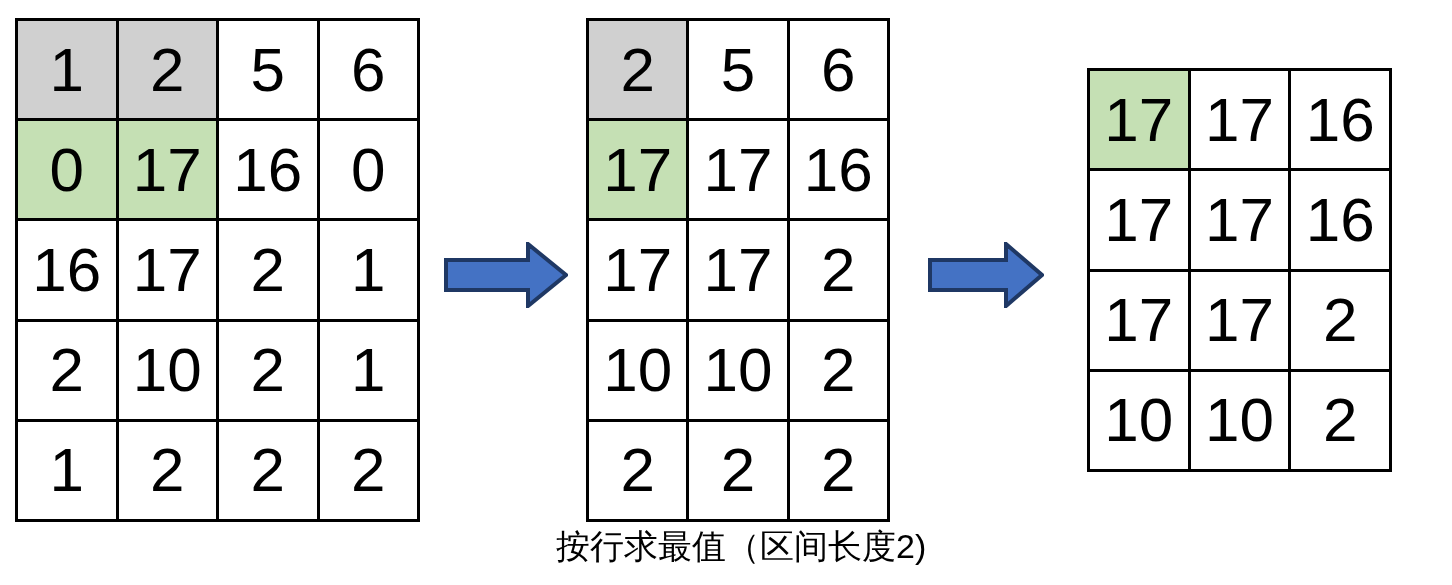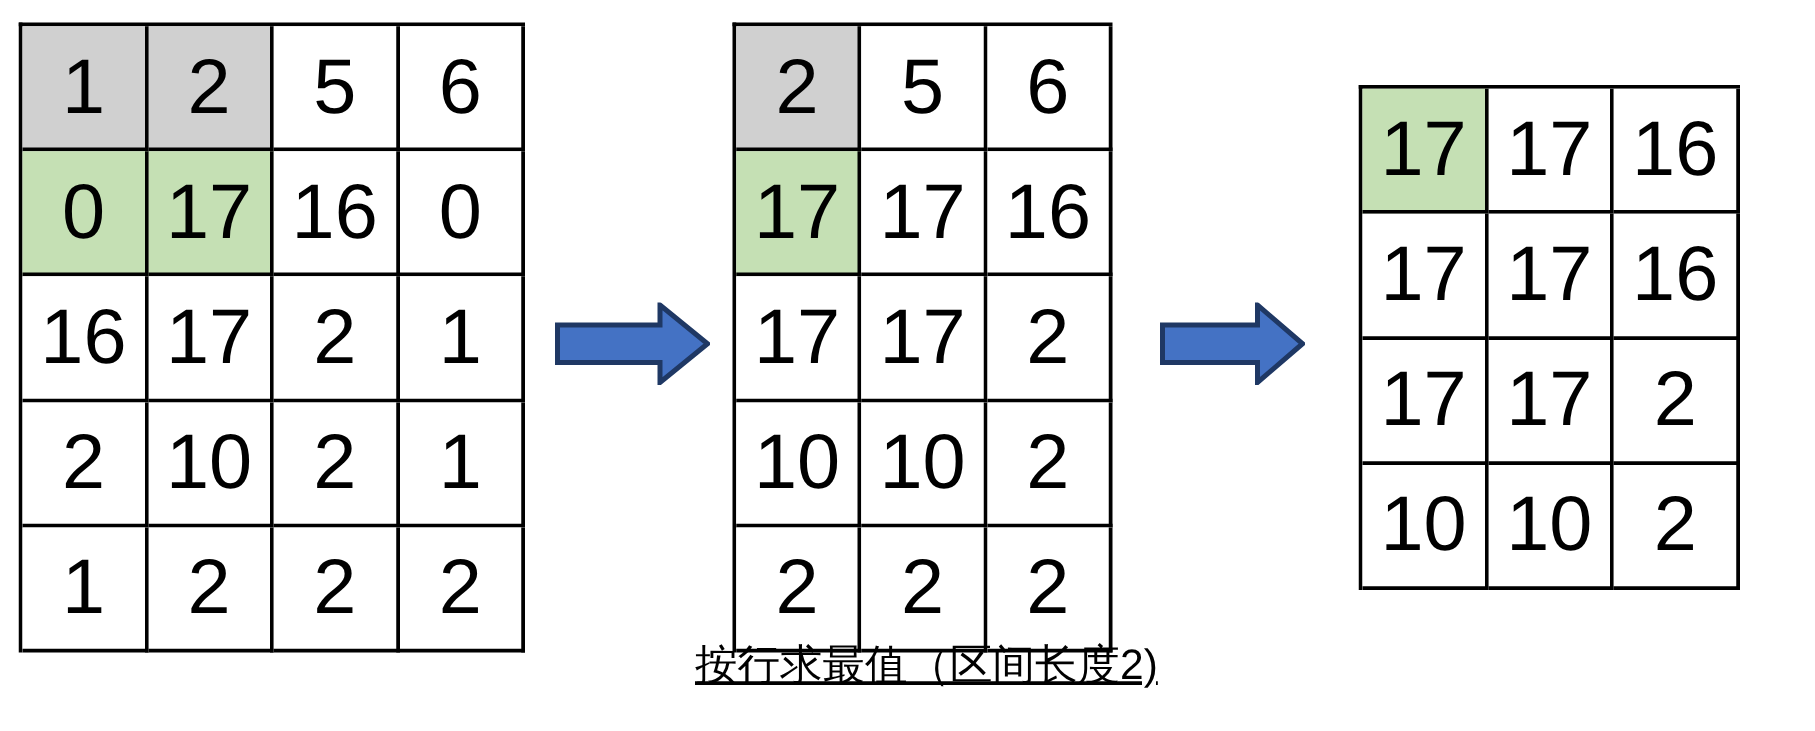--- a/index.html
+++ b/index.html
@@ -81,21 +81,21 @@
   .caption {
     position: absolute;
     text-align: center;
     font-size: 34px;
     color: #000000;
     line-height: 1.1;
     white-space: nowrap;
     user-select: none;
   }
   #caption-a { left: 15px;   top: 528px; width: 405px; }
-  #caption-b { left: 556px;  top: 514px; width: 364px; text-decoration: underline; }
+  #caption-b { left: 556px;  top: 528px; width: 364px; }
   #caption-c { left: 1000px; top: 497px; width: 452px; }
 
   
   .arrow {
     position: absolute;
   }
   #arrow-1 { left: 444px; top: 242px; width: 124px; height: 66px; }
   #arrow-2 { left: 928px; top: 242px; width: 116px; height: 66px; }
 </style>
 </head>

